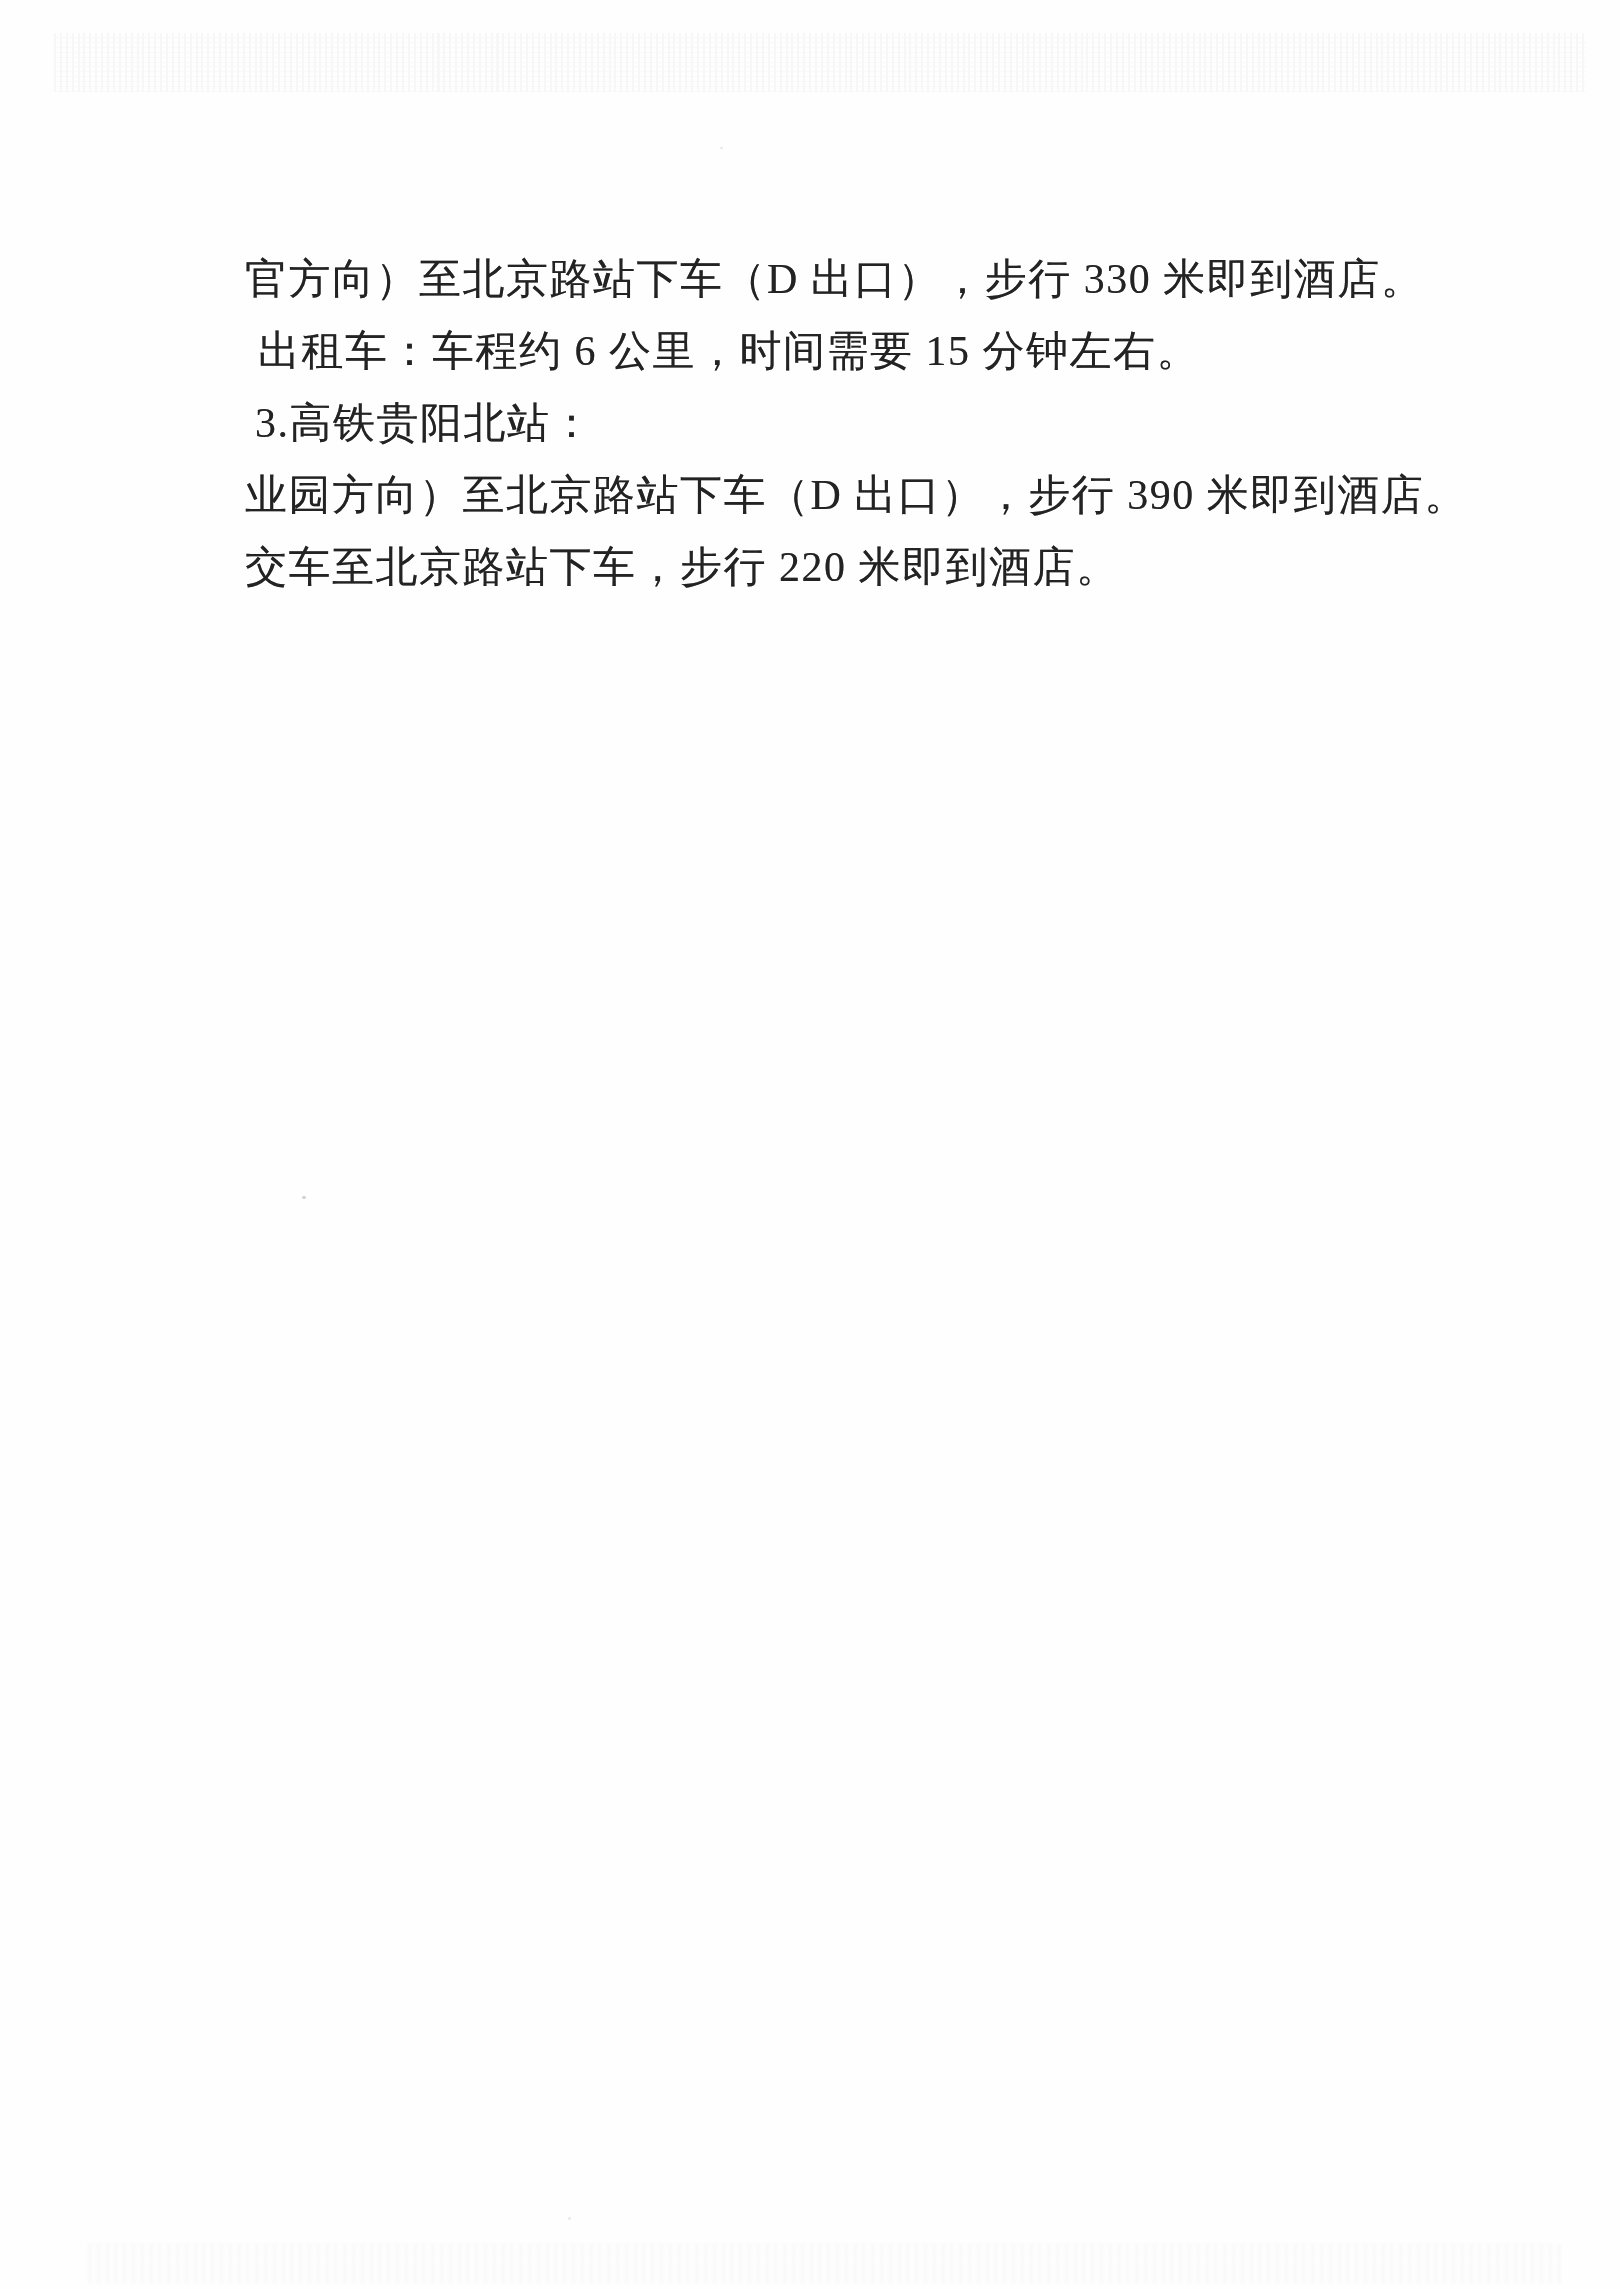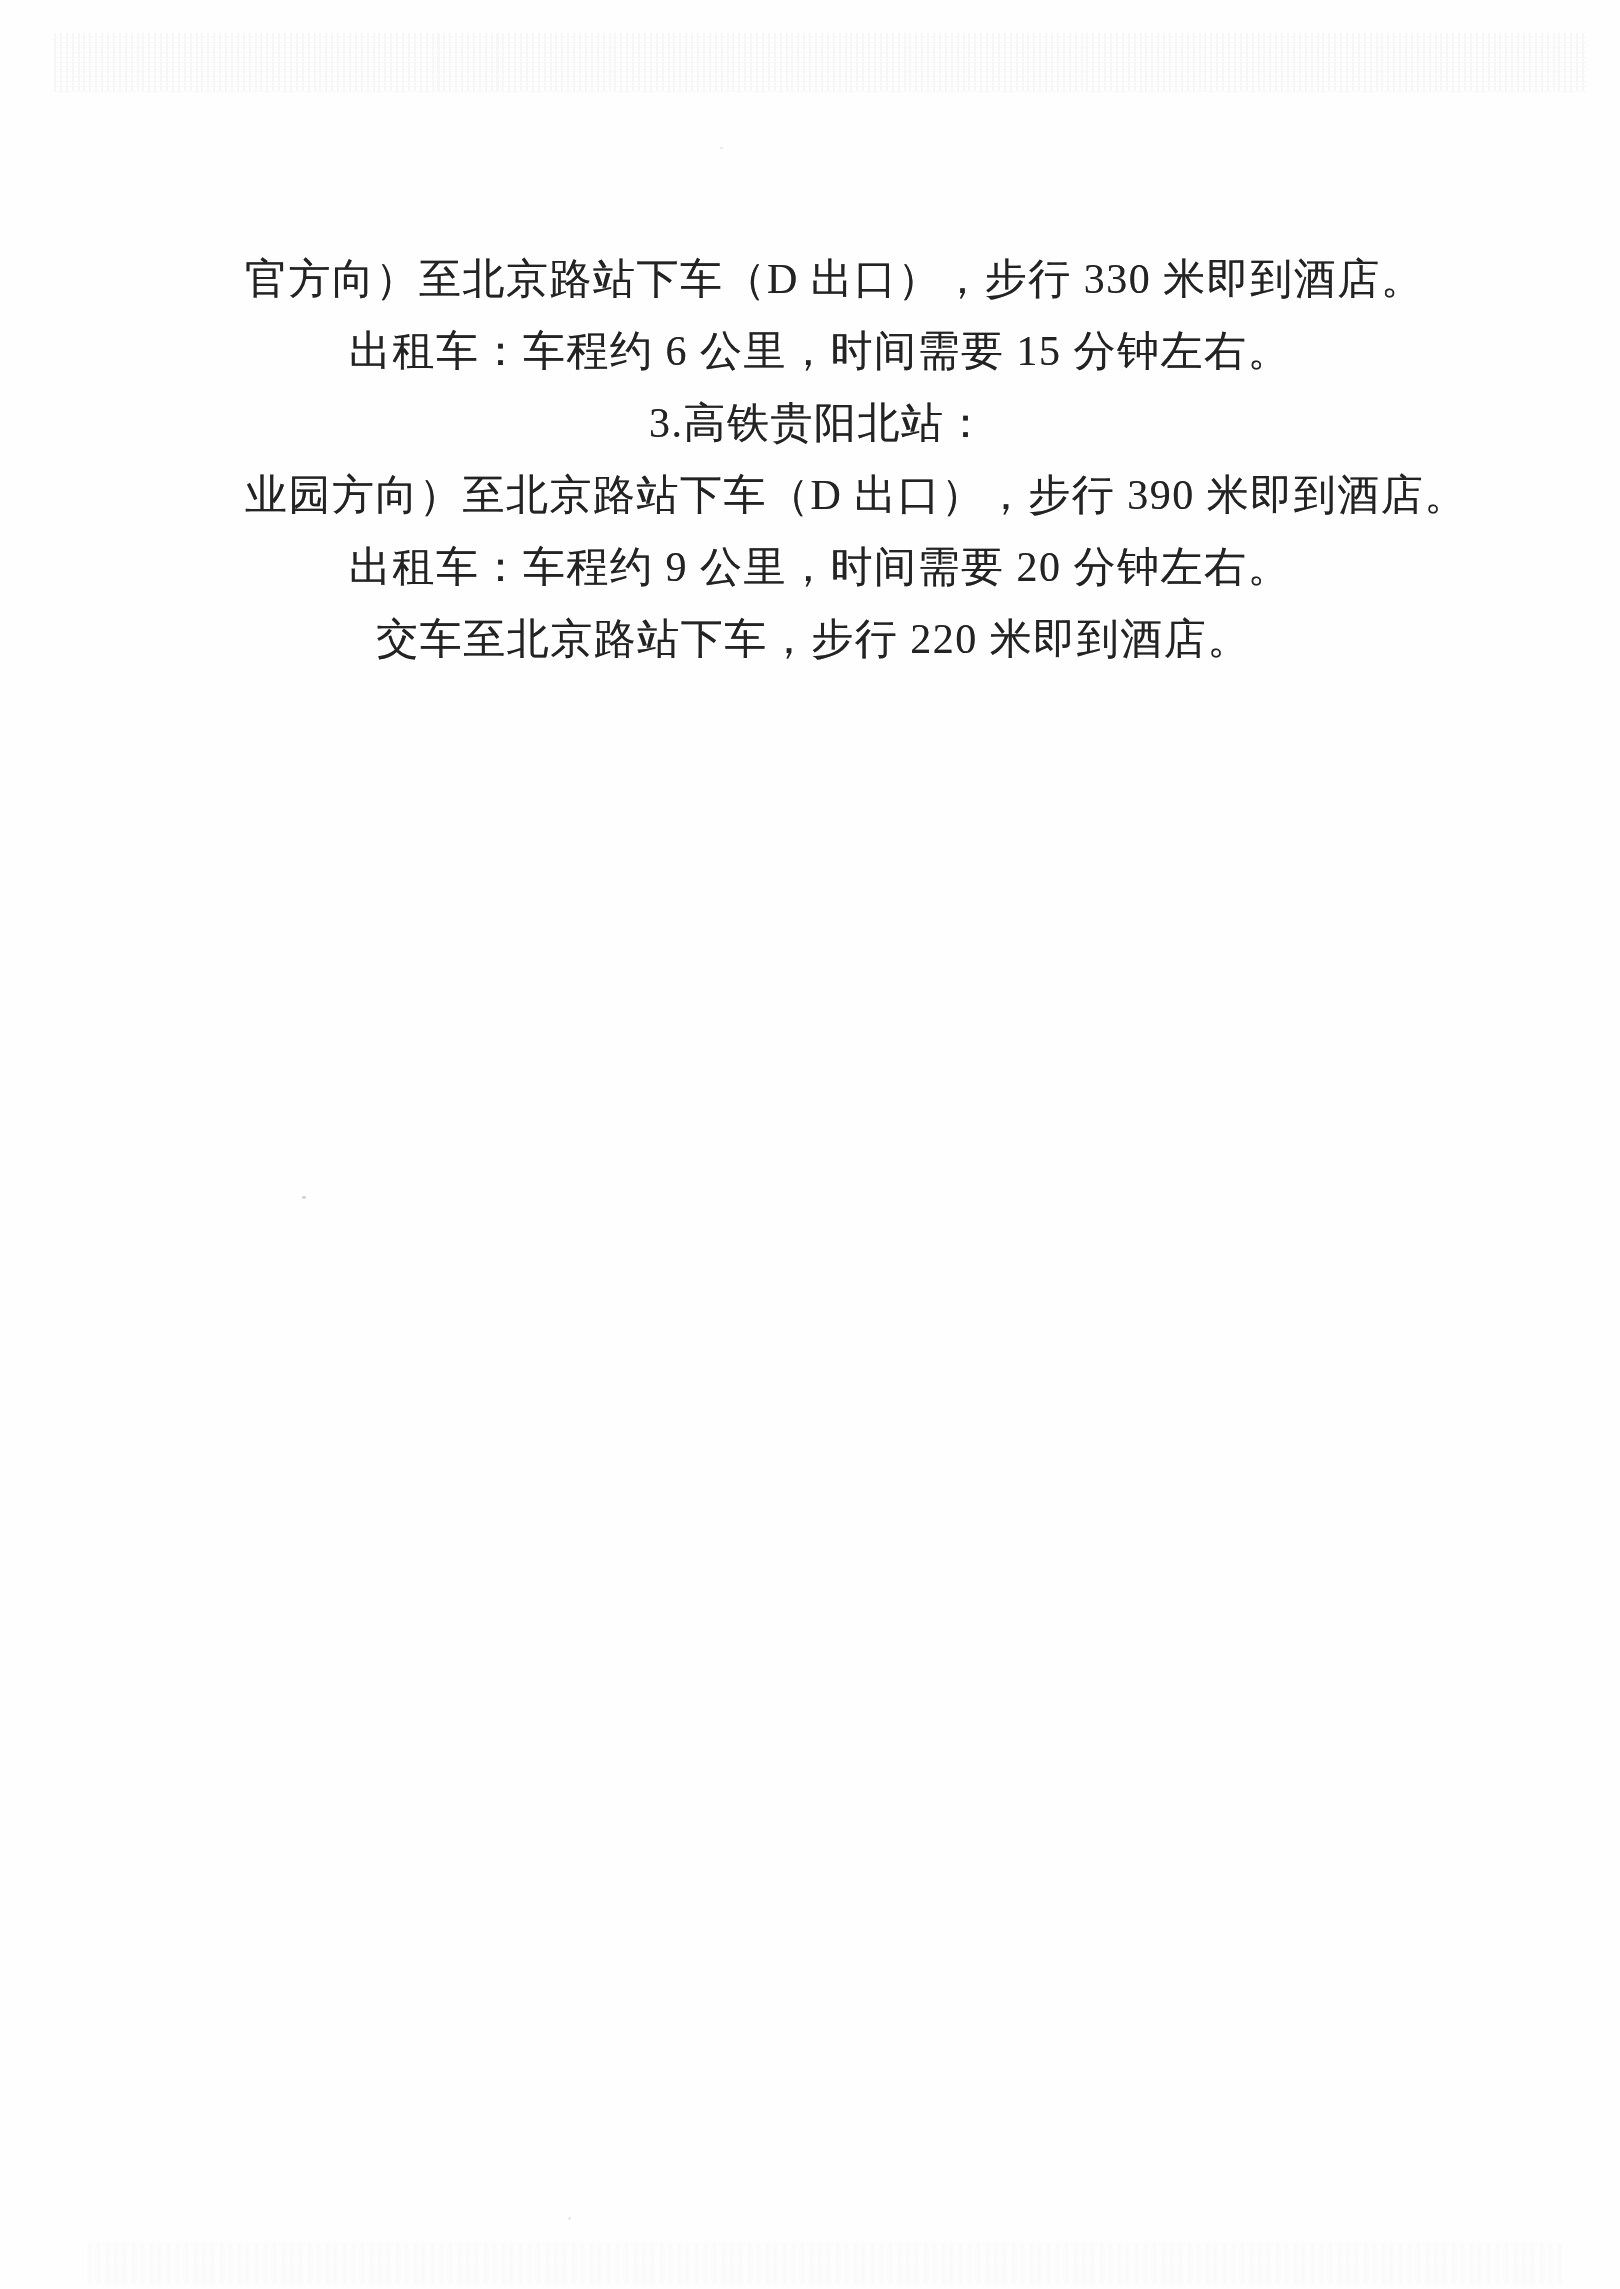--- a/index.html
+++ b/index.html
@@ -1,15 +1,15 @@
 <!DOCTYPE html>
 <html><head>
 <meta charset="utf-8">
 <style>
-  * { margin: 0; padding: 0; box-sizing: border-box; text-align: center; }
+  * { margin: 0; padding: 0; box-sizing: border-box; }
   html, body {
     width: 1620px;
     height: 2290px;
     background: #ffffff;
     overflow: hidden;
     font-family: "Liberation Serif", "DejaVu Serif", serif;
   }
   .page {
     position: relative;
     width: 1620px;
@@ -66,21 +66,20 @@
 
 <div class="page">
 
   <div class="noise-top"></div>
 
   <div class="text-block">
     <div class="line ind-0">官方向）至北京路站下车（D 出口），步行 330 米即到酒店。</div>
     <div class="line ind-1">出租车：车程约 6 公里，时间需要 15 分钟左右。</div>
     <div class="line ind-2">3.高铁贵阳北站：</div>
     <div class="line ind-0">业园方向）至北京路站下车（D 出口），步行 390 米即到酒店。</div>
-    <div class="line ind-1">出租车：车程约 9 公里，时间需要 20 分钟左右。</div>
     <div class="line ind-0">交车至北京路站下车，步行 220 米即到酒店。</div>
   </div>
 
   <div class="speck speck-1"></div>
   <div class="speck speck-2"></div>
   <div class="speck speck-3"></div>
 
   <div class="noise-bottom"></div>
 
 </div>

